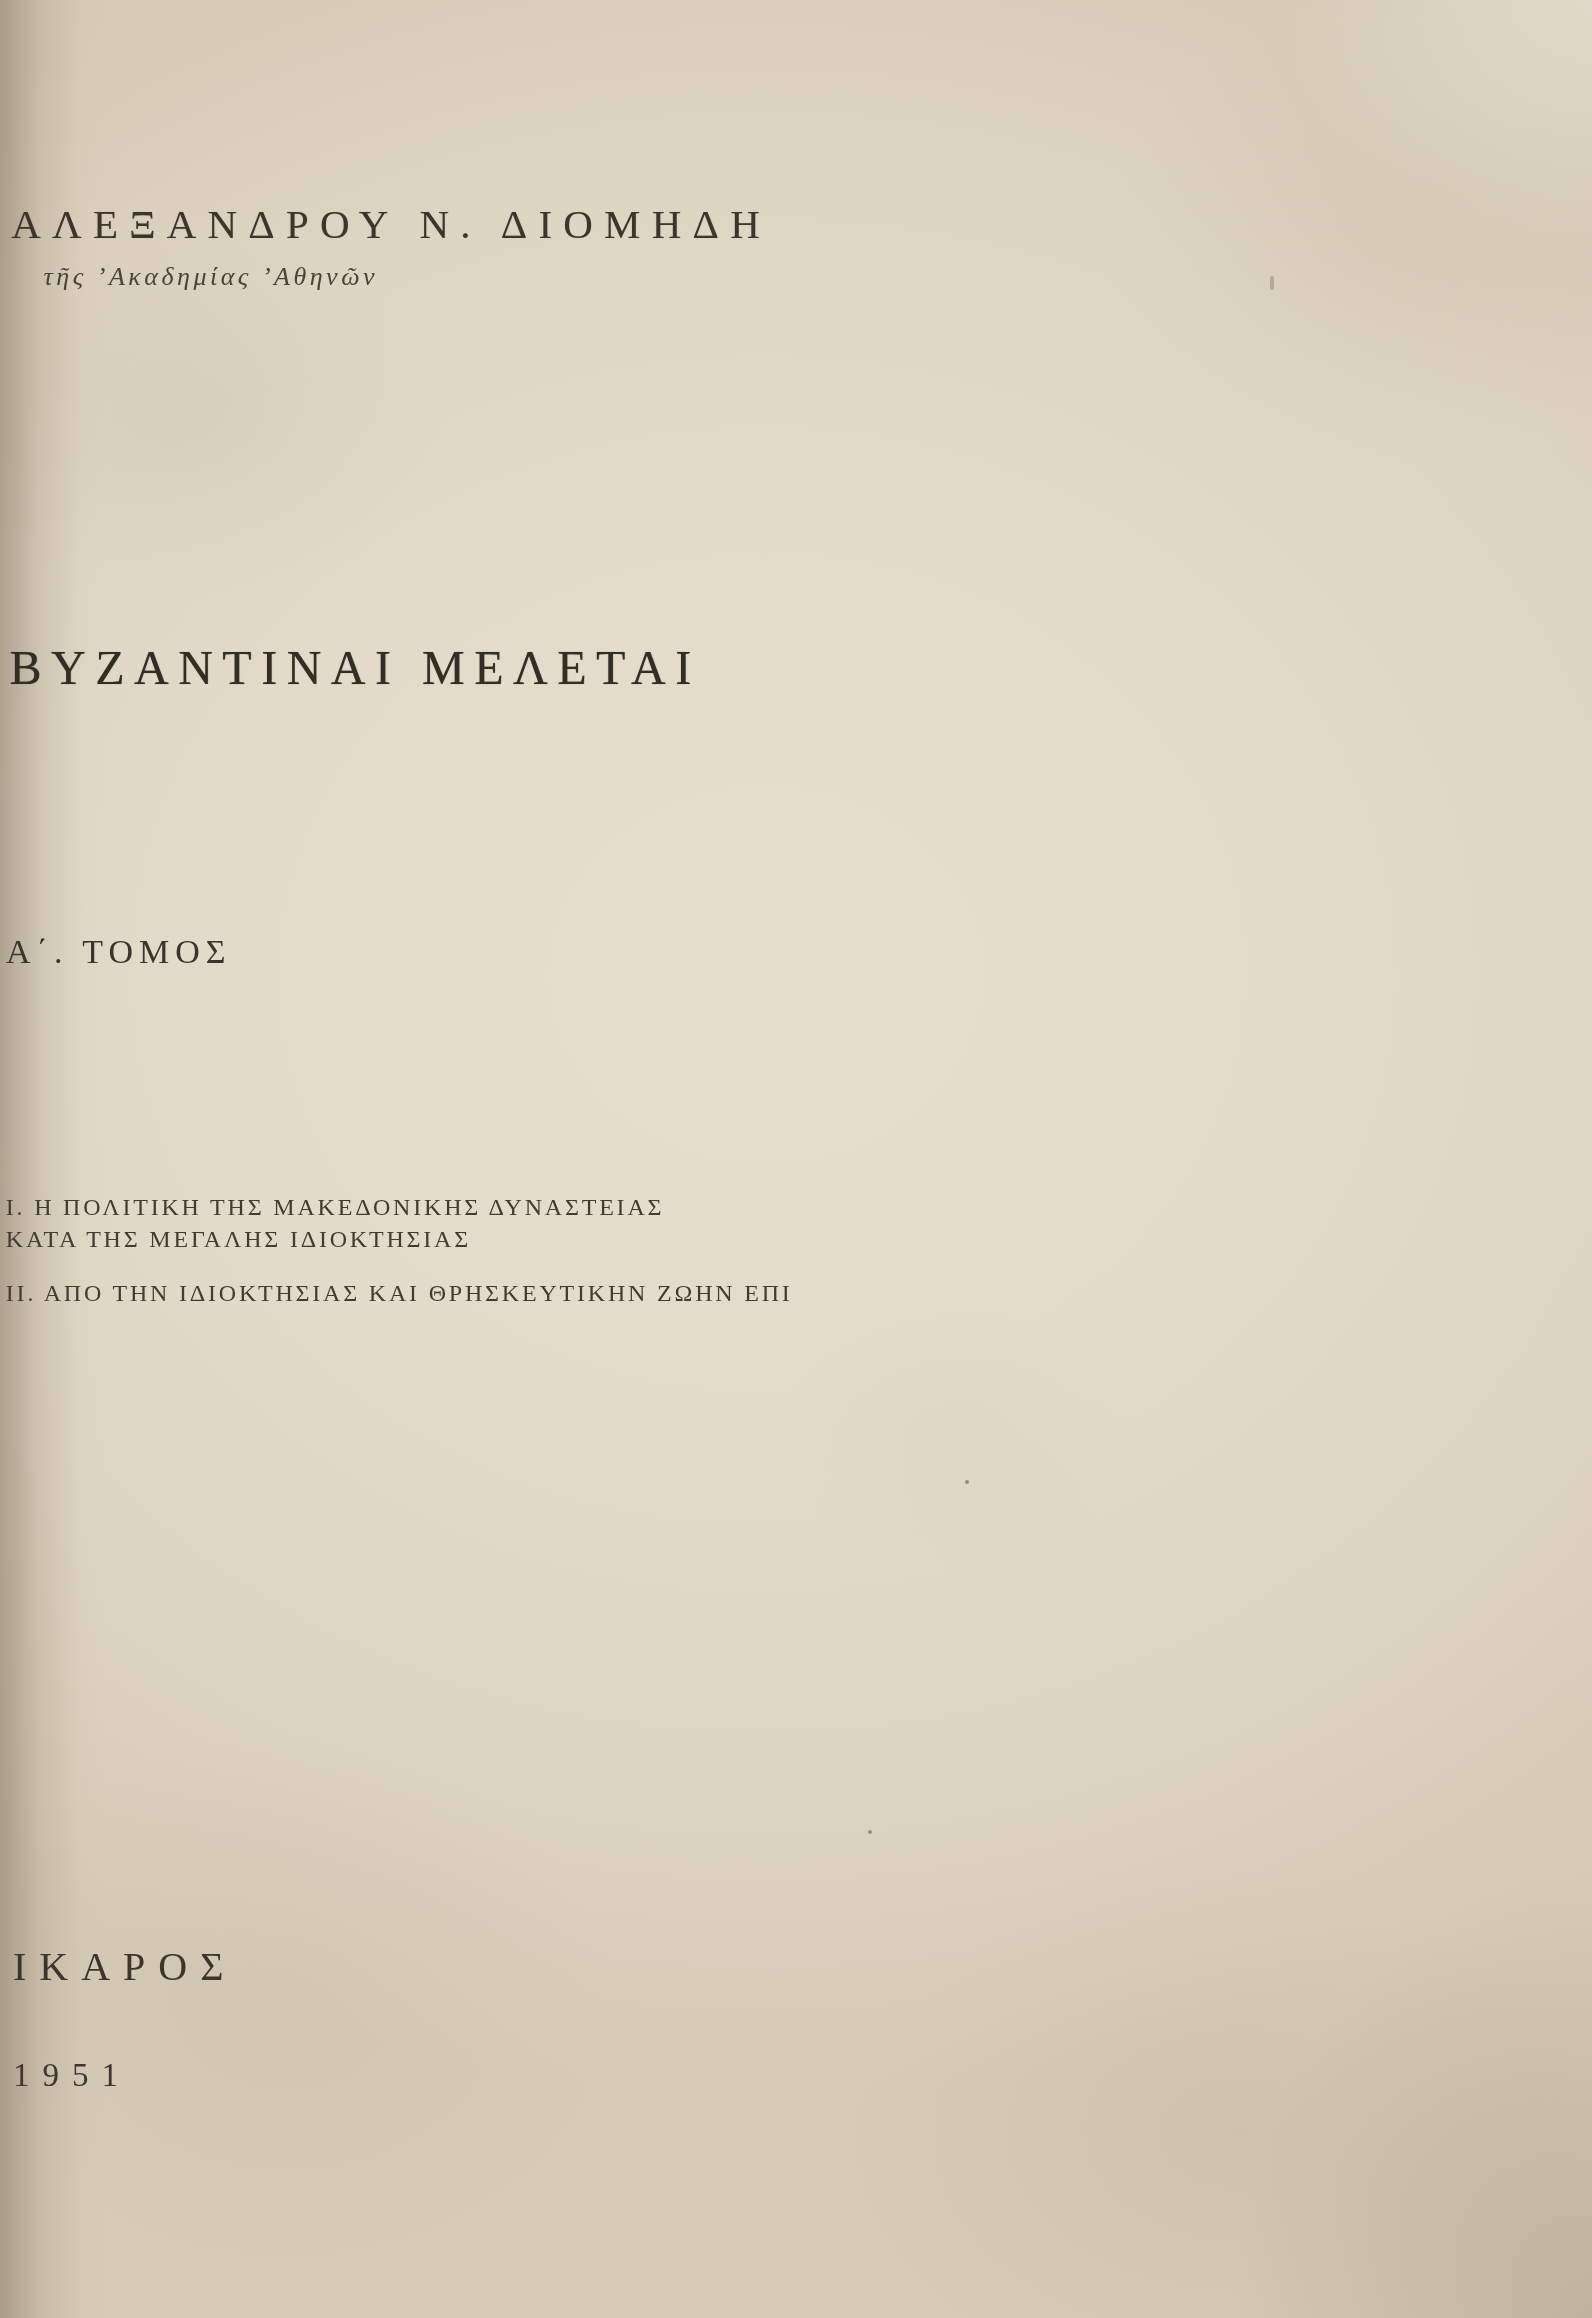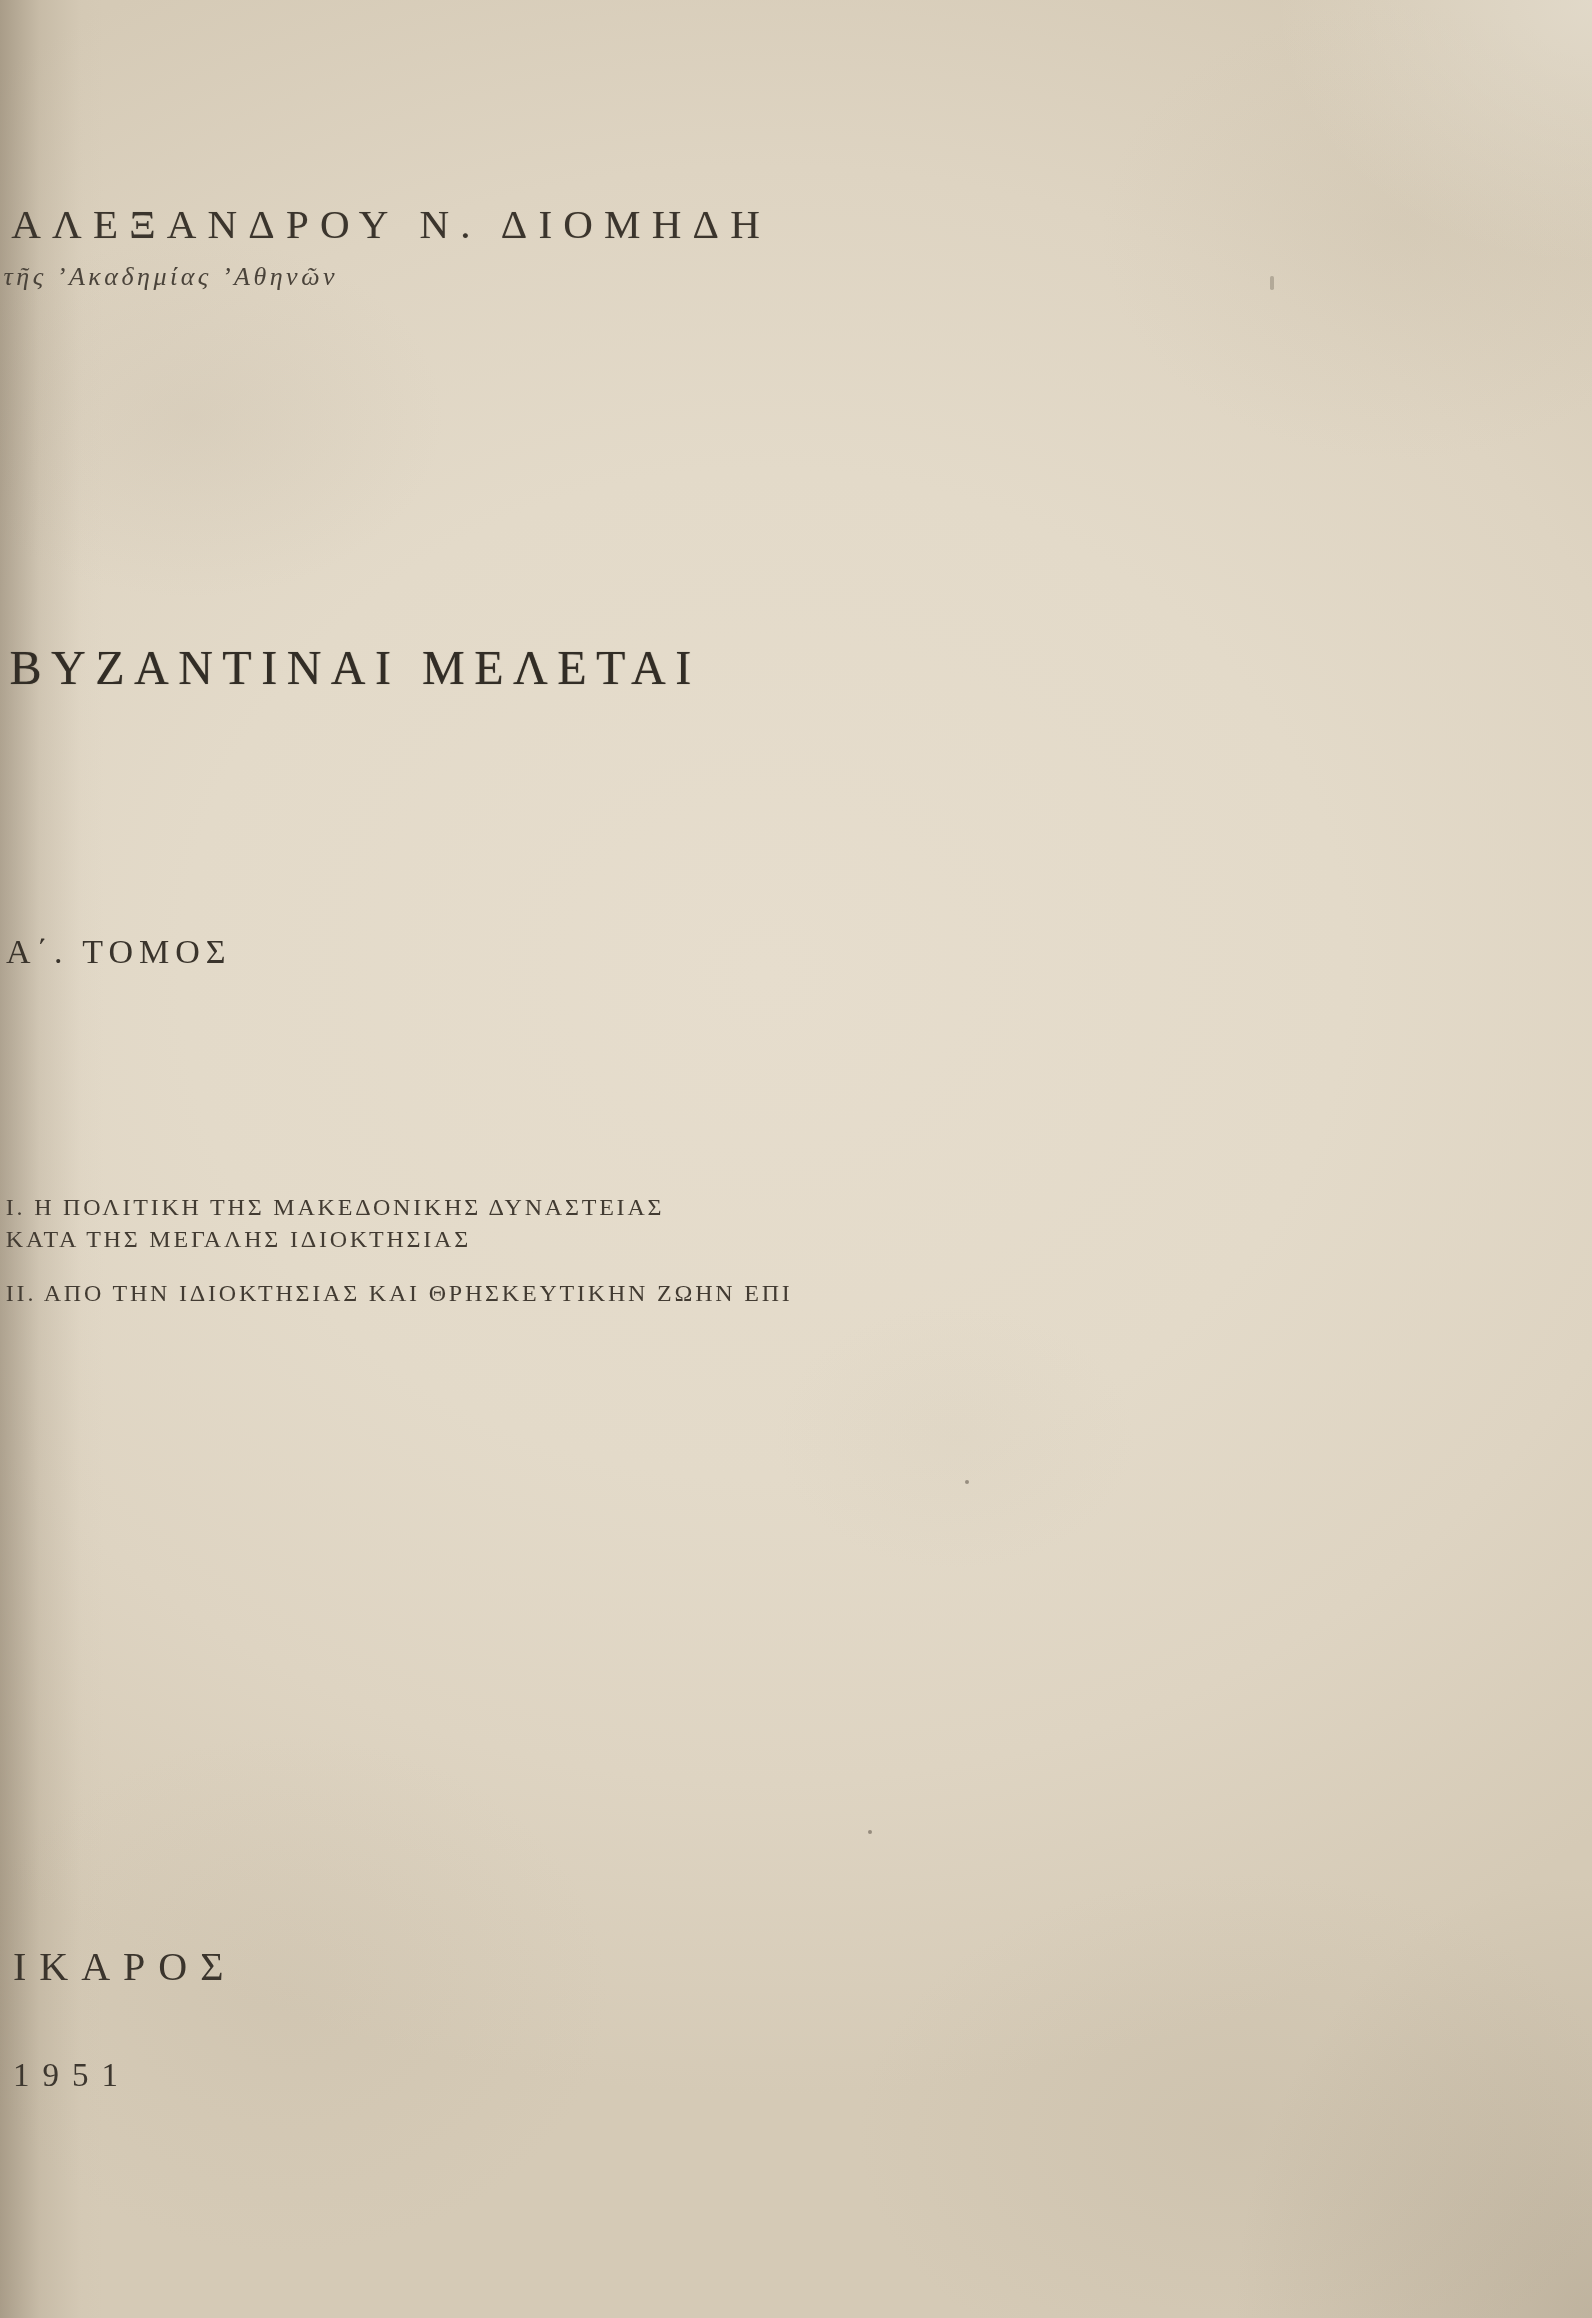--- a/index.html
+++ b/index.html
@@ -89,20 +89,21 @@
     text-shadow: 0 0 0.9px rgba(90,80,66,0.35);
   }
   .author-affil {
     margin-top: 14px;
     font-family: "Liberation Serif", serif;
     font-style: italic;
     font-size: 26px;
     letter-spacing: 3.5px;
     color: #4a433a;
     text-indent: 3.5px;
+    padding-left: 40px;
   }
 
   
   .main-title {
     position: absolute;
     top: 640px;
     left: 0;
     width: 100%;
     font-size: 48px;
     letter-spacing: 9.5px;

